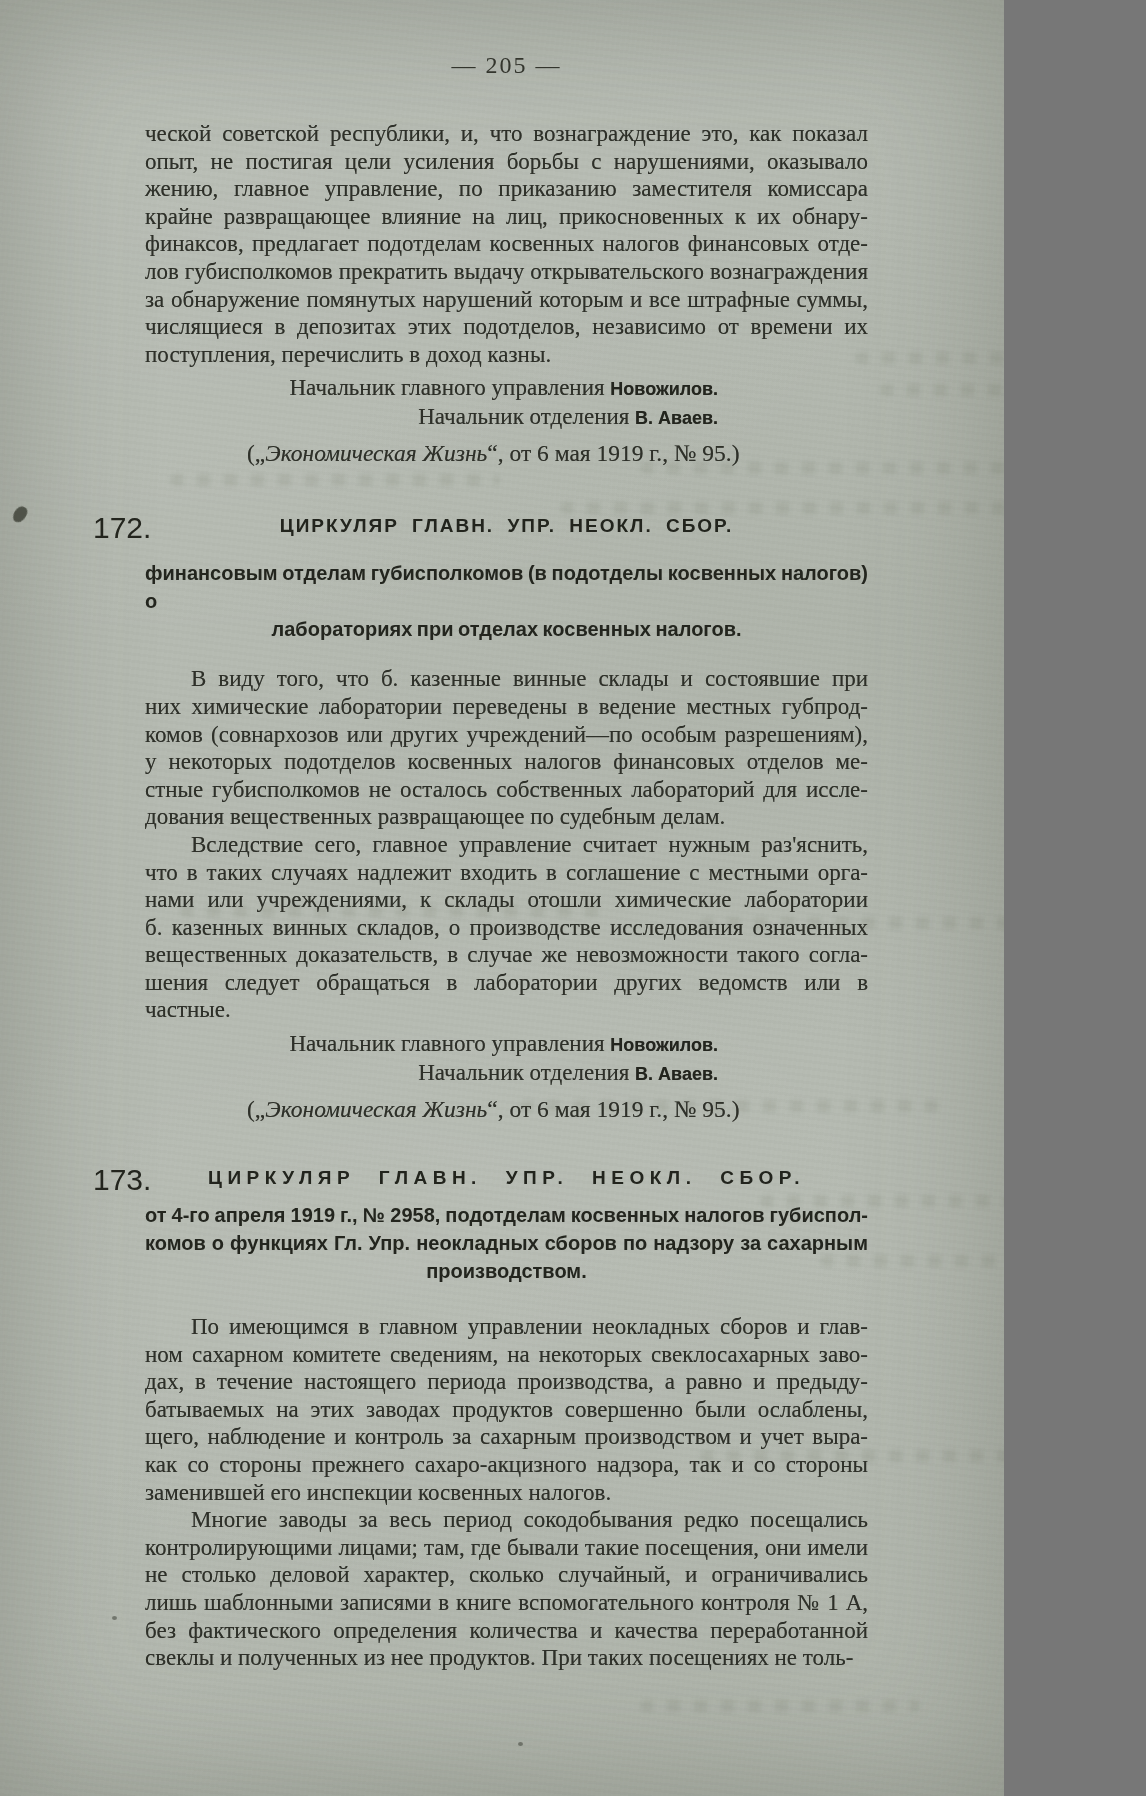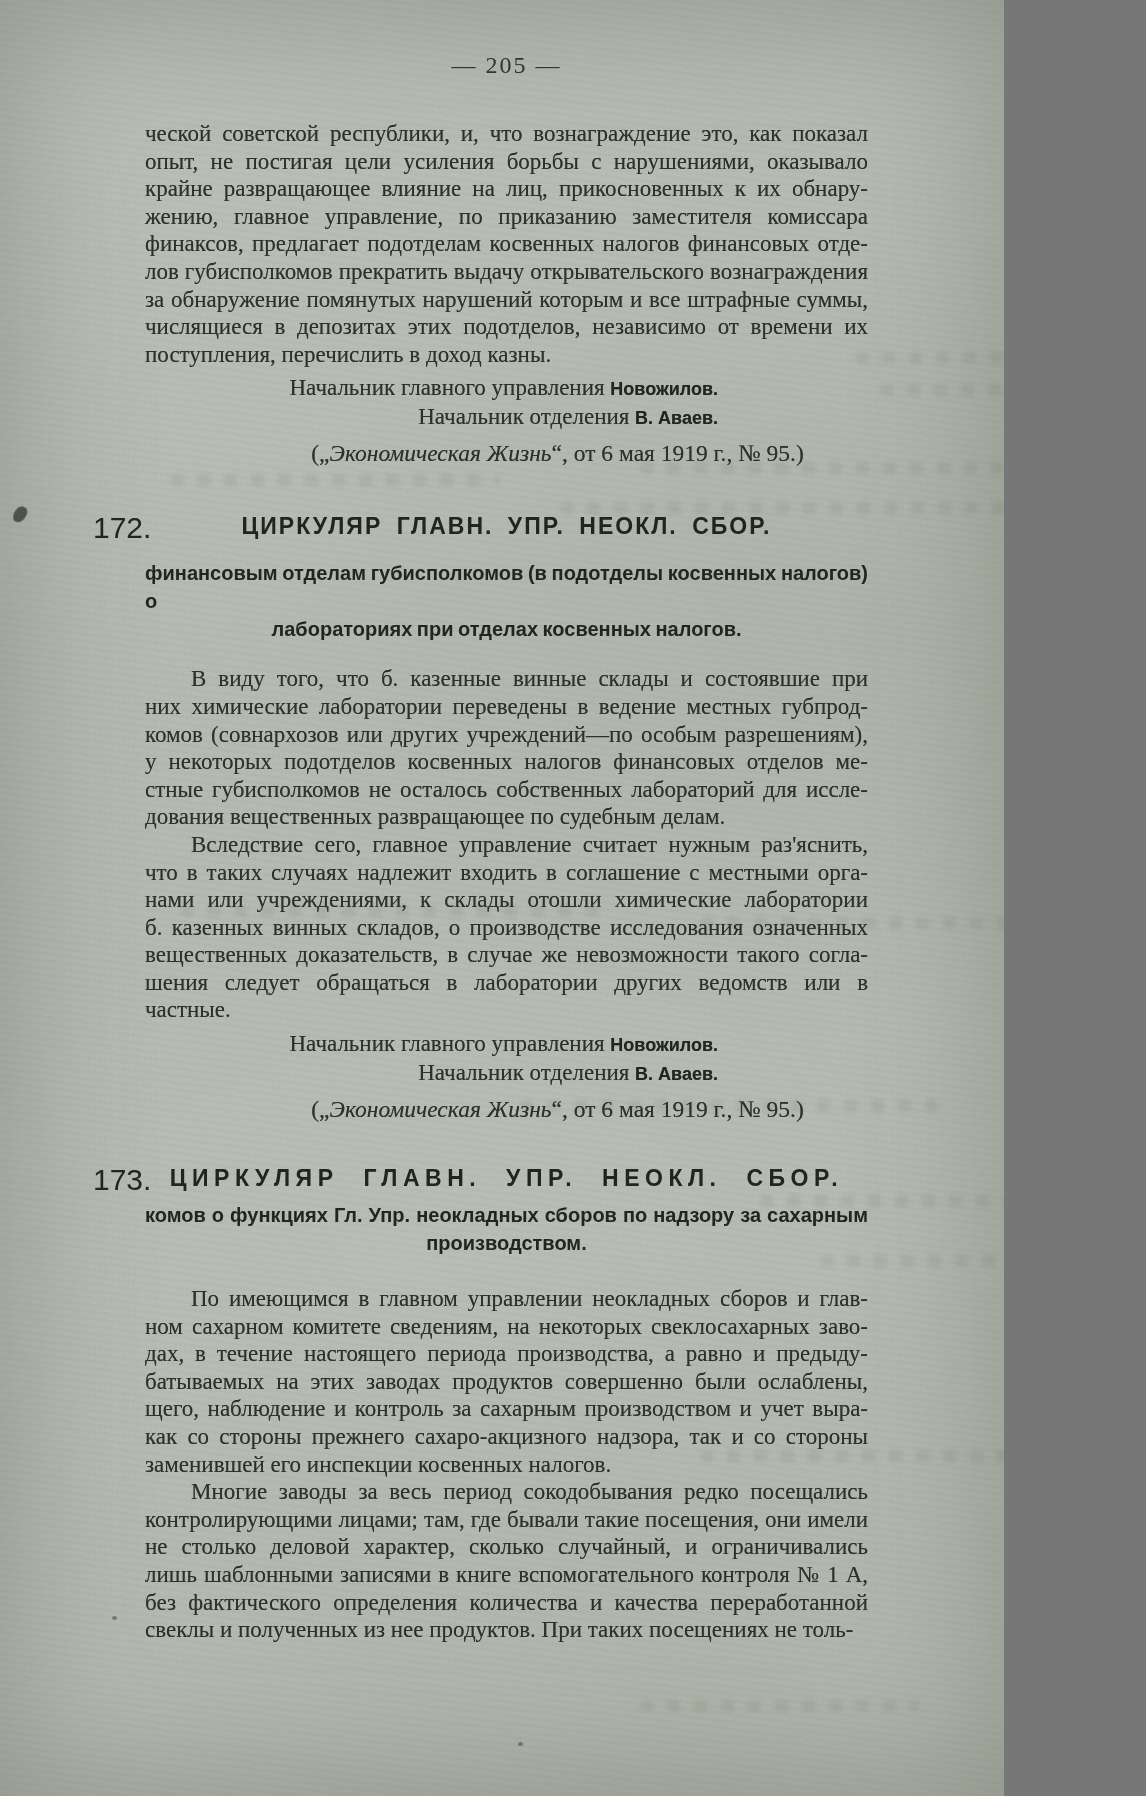--- a/index.html
+++ b/index.html
@@ -19,27 +19,27 @@
   }
   .content{position:relative;padding:50px 136px 0 145px;}
   .pagenum{text-align:center;font-size:24px;line-height:30px;margin-bottom:40px;letter-spacing:2px;color:#33352d;}
   .para{font-size:23px;line-height:27.6px;text-shadow:0 0 .5px rgba(46,48,41,.55);}
   .para .line{text-align:justify;text-align-last:justify;}
   .para .line:last-of-type{text-align-last:left;}
   .para.indent .line:first-of-type{padding-left:46px;}
   .sigblock{margin-top:6px;}
   .sig{font-size:23px;line-height:28px;text-align:right;padding-right:150px;text-shadow:0 0 .5px rgba(46,48,41,.55);}
   .sig .name{font-family:"Liberation Sans","DejaVu Sans",sans-serif;font-weight:700;font-size:18px;color:#23251e;}
-  .cite{margin-top:7px;font-size:23.5px;line-height:28px;padding-left:102px;text-shadow:0 0 .5px rgba(46,48,41,.55);text-align:center;}
+  .cite{margin-top:7px;font-size:23.5px;line-height:28px;padding-left:102px;text-shadow:0 0 .5px rgba(46,48,41,.55);}
   .cite .it{font-style:italic;}
   .heading{position:relative;line-height:30px;}
   .heading.h172m{margin-top:44px;}
   .heading.h173m{margin-top:40px;}
   .secnum{position:absolute;left:-52px;top:2px;font-family:"Liberation Sans","DejaVu Sans",sans-serif;font-weight:400;font-size:30px;color:#23251e;}
-  .headtext{display:block;text-align:center;font-family:"Liberation Sans","DejaVu Sans",sans-serif;font-weight:700;font-size:23px;color:#22241d;letter-spacing:2px;word-spacing:6px;}
+  .headtext{display:block;text-align:center;font-family:"Liberation Sans","DejaVu Sans",sans-serif;font-weight:700;font-size:19px;color:#22241d;letter-spacing:2px;word-spacing:6px;}
   .headtext.h173{letter-spacing:5.5px;word-spacing:13px;}
   .subtitle{font-family:"Liberation Sans","DejaVu Sans",sans-serif;font-weight:700;font-size:20px;line-height:28px;color:#23251e;word-spacing:-1px;}
   .subtitle.s172{margin-top:18px;}
   .subtitle.s173{margin-top:8px;}
   .subtitle .line{text-align:justify;text-align-last:justify;}
   .subtitle .line:last-of-type{text-align:right;text-align-last:center;}
   .mt22{margin-top:22px;}
   .mt28{margin-top:28px;}
   .ghost{position:absolute;height:12px;border-radius:6px;opacity:.5;filter:blur(2px);
     background:repeating-linear-gradient(90deg, rgba(84,92,72,.20) 0 13px, rgba(84,92,72,0) 13px 27px);}
@@ -69,22 +69,22 @@
   <div class="speck" style="left:112px;top:1616px;"></div>
 
   <div class="content">
 
     <div class="pagenum">— 205 —</div>
 
     <div class="para noindent">
 
     <div class="line">ческой советской республики, и, что вознаграждение это, как показал</div>
         <div class="line">опыт, не постигая цели усиления борьбы с нарушениями, оказывало</div>
+        <div class="line">жению, главное управление, по приказанию заместителя комиссара</div>
         <div class="line">крайне развращающее влияние на лиц, прикосновенных к их обнару-</div>
-        <div class="line">жению, главное управление, по приказанию заместителя комиссара</div>
         <div class="line">финаксов, предлагает подотделам косвенных налогов финансовых отде-</div>
         <div class="line">лов губисполкомов прекратить выдачу открывательского вознаграждения</div>
         <div class="line">за обнаружение помянутых нарушений которым и все штрафные суммы,</div>
         <div class="line">числящиеся в депозитах этих подотделов, независимо от времени их</div>
         <div class="line">поступления, перечислить в доход казны.</div>
       </div>
 
     <div class="sigblock">
       <div class="sig"><span>Начальник главного управления</span> <span class="name">Новожилов.</span></div>
       <div class="sig"><span>Начальник отделения</span> <span class="name">В. Аваев.</span></div>
@@ -127,20 +127,21 @@
     </div>
 
     <div class="cite"><span>(„</span><span class="it">Экономическая Жизнь</span><span>“, от 6 мая 1919 г., № 95.)</span></div>
 
     <div class="heading h173m">
       <span class="secnum">173.</span>
       <span class="headtext h173">ЦИРКУЛЯР ГЛАВН. УПР. НЕОКЛ. СБОР.</span>
     </div>
     <div class="subtitle s173">
 
+    <div class="line">от 4-го апреля 1919 г., № 2958, подотделам косвенных налогов губиспол-</div>
         <div class="line">комов о функциях Гл. Упр. неокладных сборов по надзору за сахарным</div>
         <div class="line">производством.</div>
       </div>
     <div class="para indent mt28">
 
     <div class="line">По имеющимся в главном управлении неокладных сборов и глав-</div>
         <div class="line">ном сахарном комитете сведениям, на некоторых свеклосахарных заво-</div>
         <div class="line">дах, в течение настоящего периода производства, а равно и предыду-</div>
         <div class="line">батываемых на этих заводах продуктов совершенно были ослаблены,</div>
         <div class="line">щего, наблюдение и контроль за сахарным производством и учет выра-</div>

